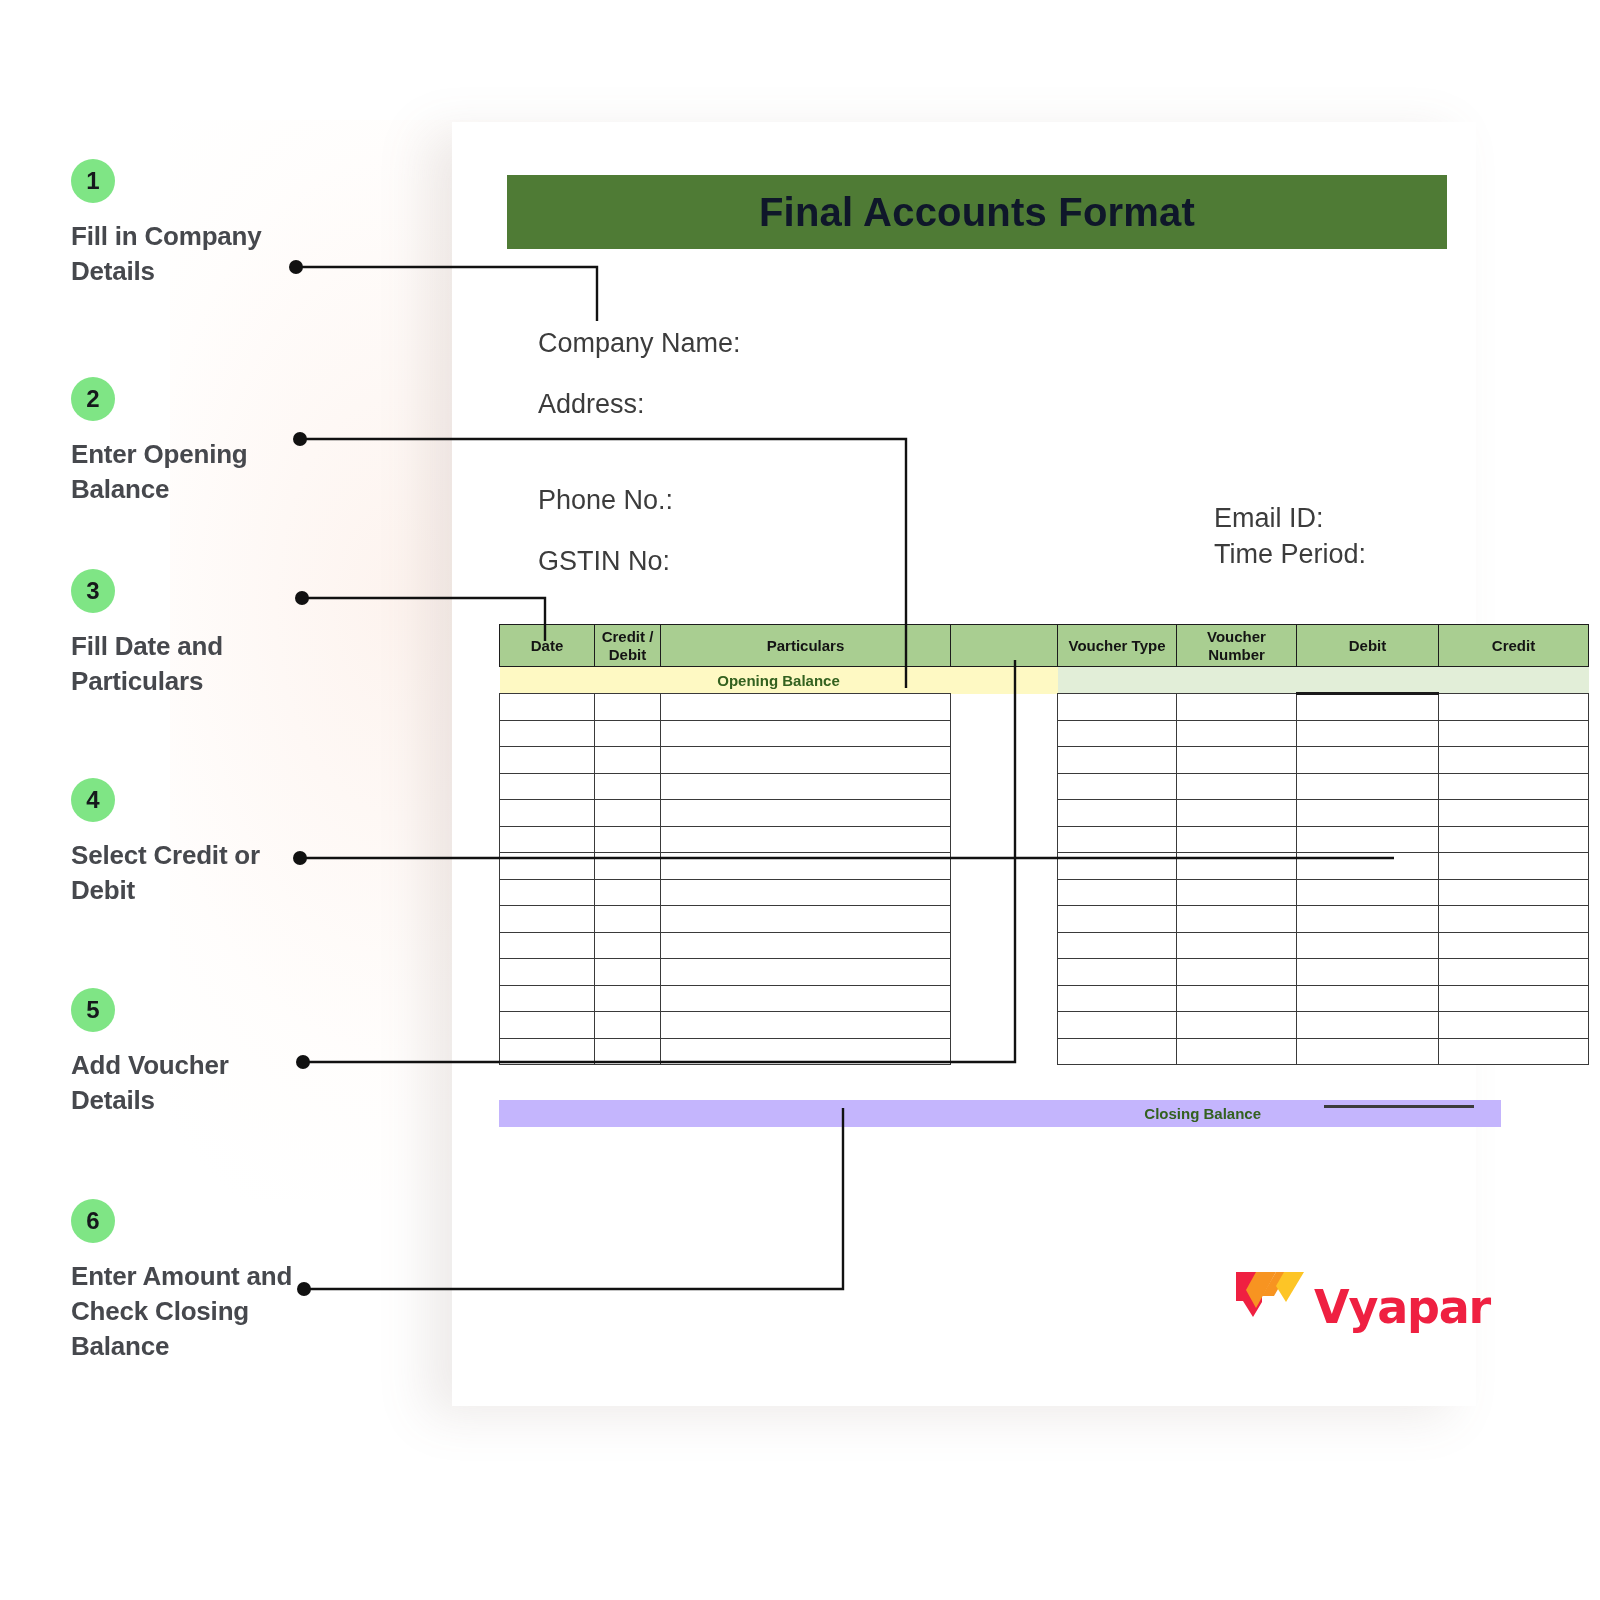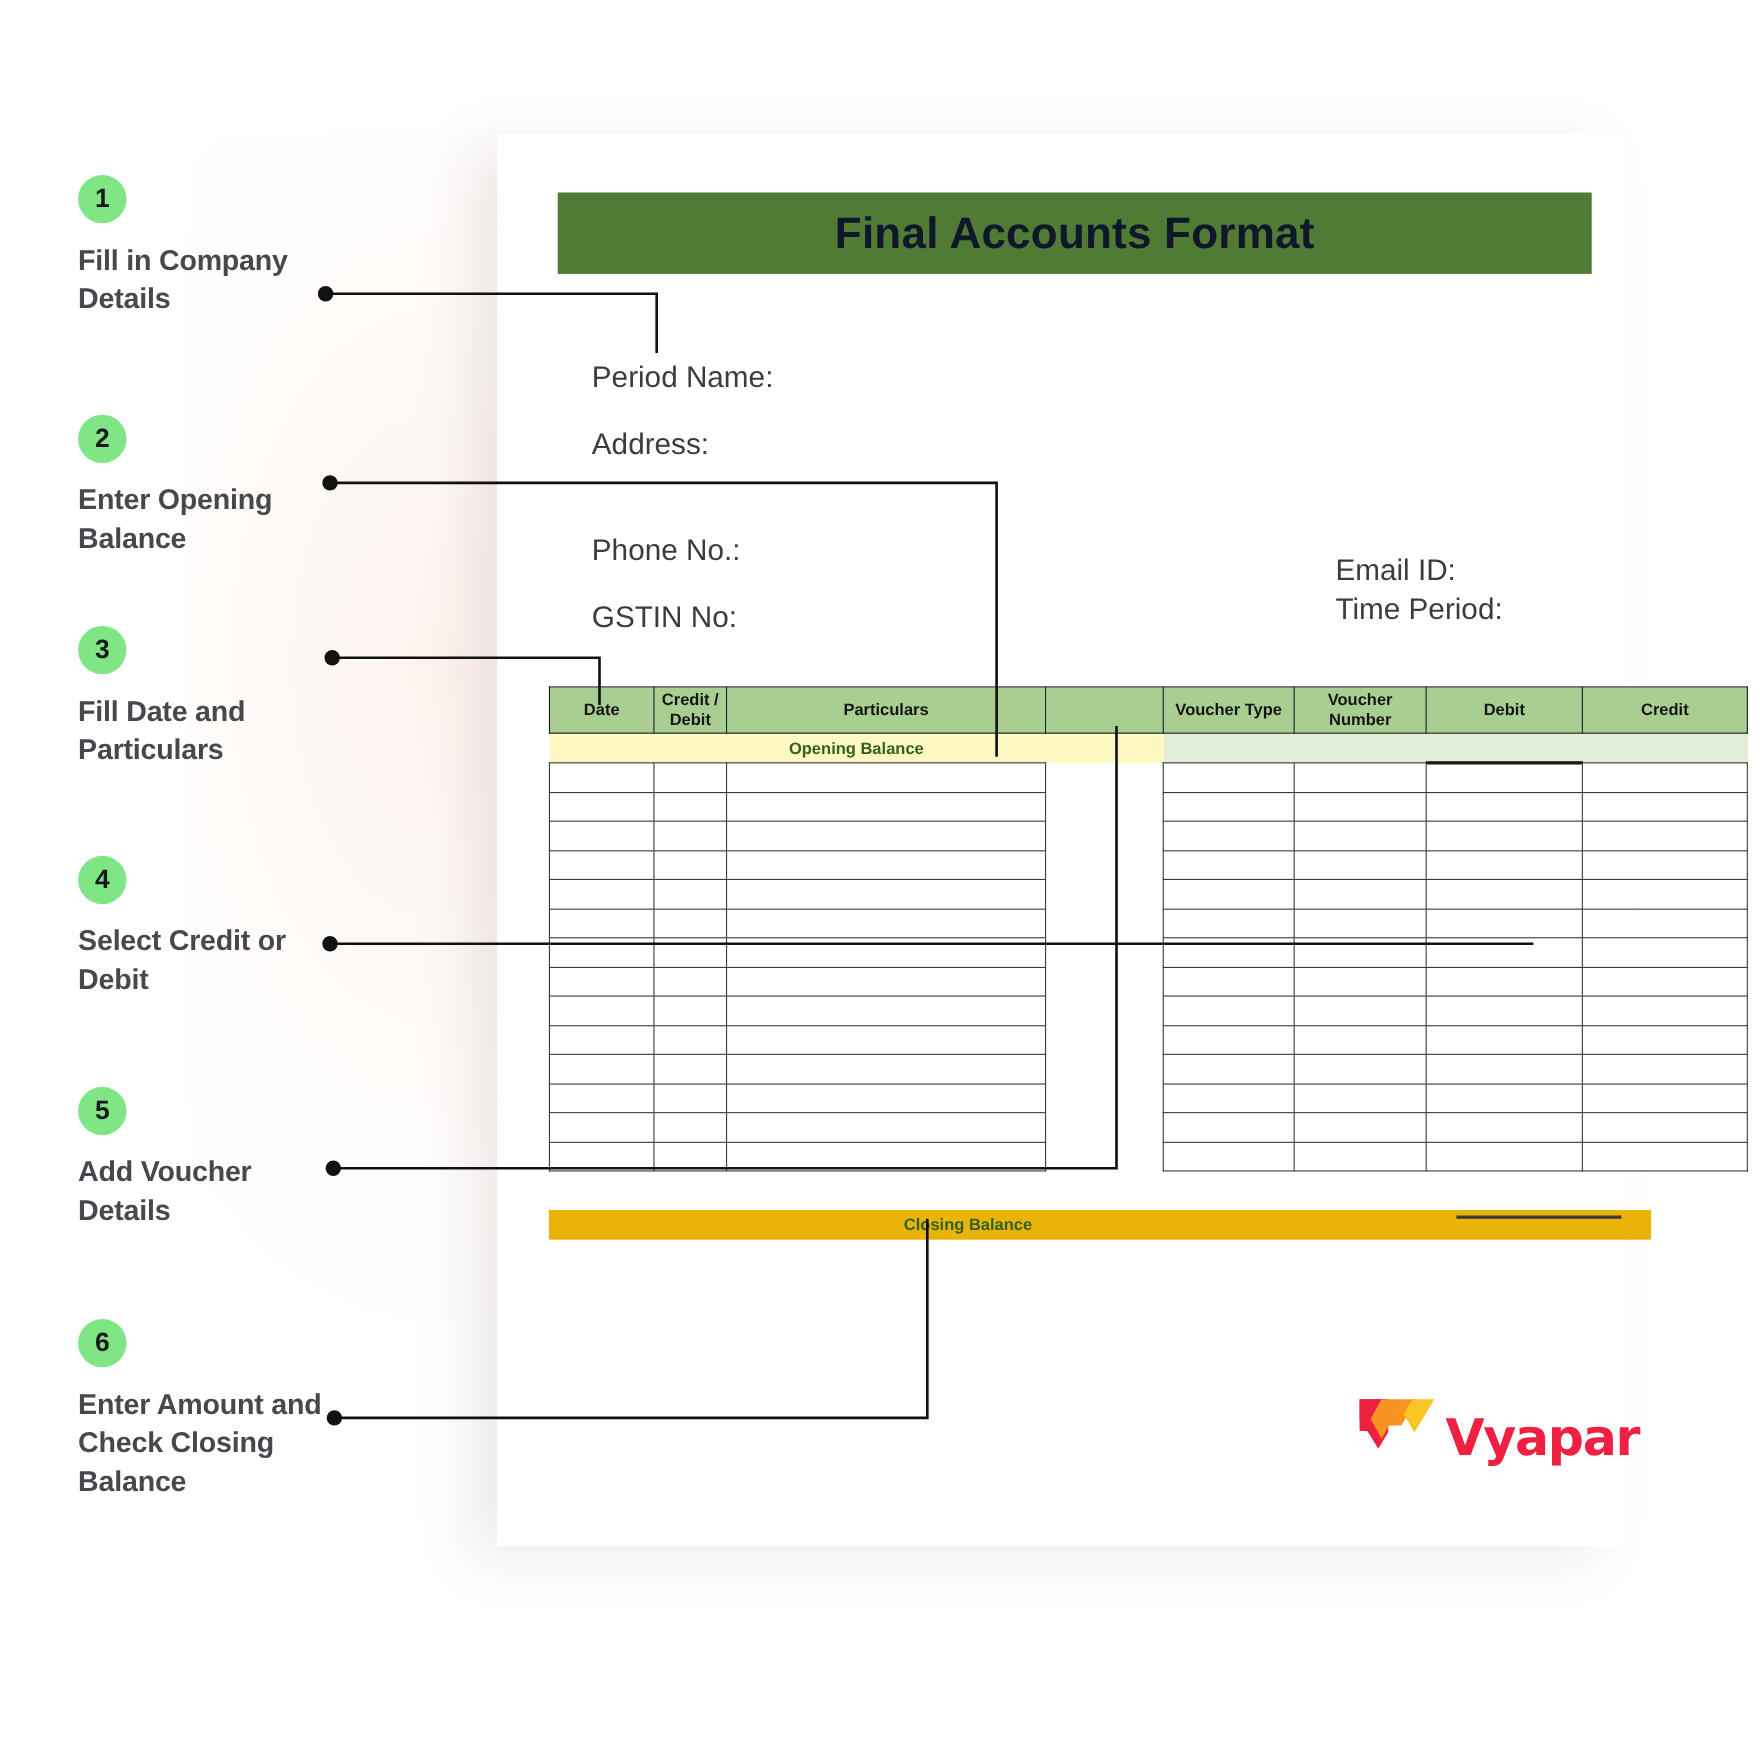--- a/index.html
+++ b/index.html
@@ -98,22 +98,22 @@
     height:26.5px;
     border:1.4px solid #3a3a3a;
     background:#ffffff;
   }
   tbody.rows td.nb { border:none; background:#ffffff; }
   tbody.rows tr:first-child td.debit-top { border-top:3.2px solid #1a1a1a; }
 
   
   .closing {
     position:absolute; left:47px; top:978px; width:1002px; height:27px;
-    background:#eab308;
-    display:flex; align-items:center; justify-content:center;
+    background:#c4b5fd;
+    display:flex; align-items:center; justify-content:flex-end;
   }
   .closing span { font-size:15px; font-weight:700; color:#33611f; margin-right:240px; }
   .closing-rule {
     position:absolute; left:872px; top:983px; width:150px; height:0;
     border-top:3px solid #3c3c3c;
   }
 
   
   .logo { position:absolute; left:780px; top:1146px; width:216px; height:72px;text-decoration:underline; }
   .logo-word {
@@ -165,21 +165,21 @@
     </div>
 
   </div>
 
   <div class="page">
 
     <div class="doc-title-bar">
       <div class="doc-title">Final Accounts Format</div>
     </div>
 
-    <div class="field f-company">Period Name:</div>
+    <div class="field f-company">Company Name:</div>
     <div class="field f-address">Address:</div>
     <div class="field f-phone">Phone No.:</div>
     <div class="field f-gstin">GSTIN No:</div>
     <div class="field f-email">Email ID:</div>
     <div class="field f-time">Time Period:</div>
 
     <div class="ledger">
       <table class="grid">
         <colgroup>
           <col class="c-date">

